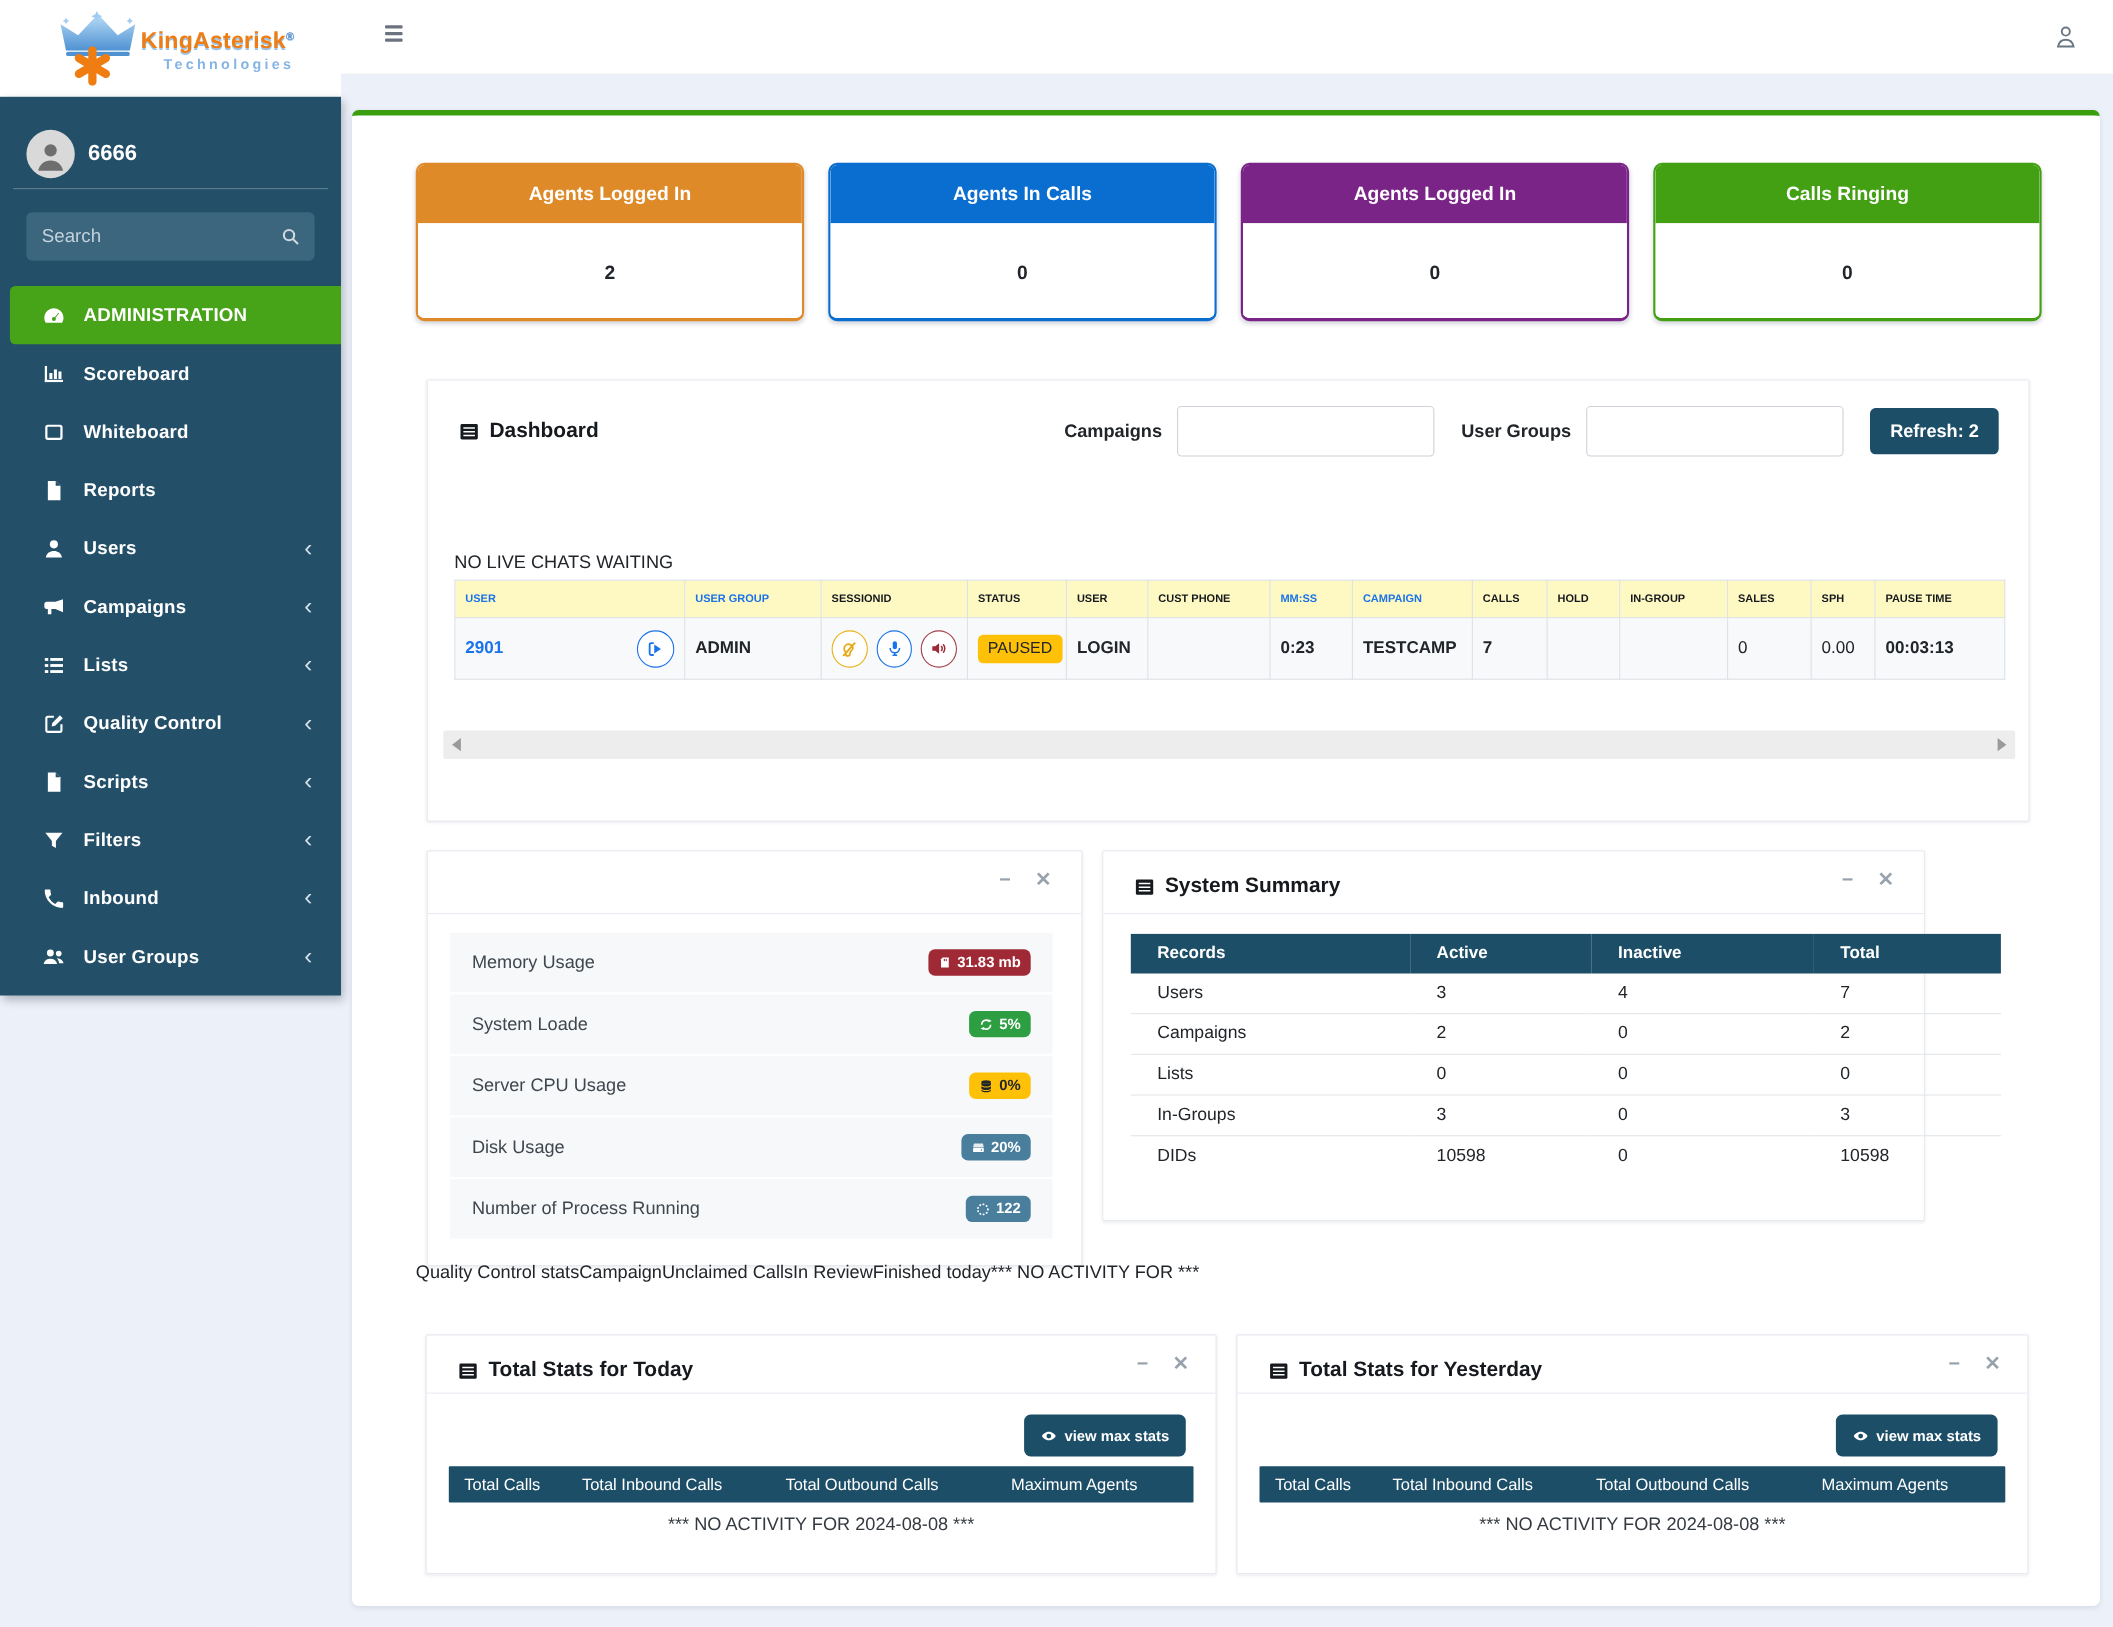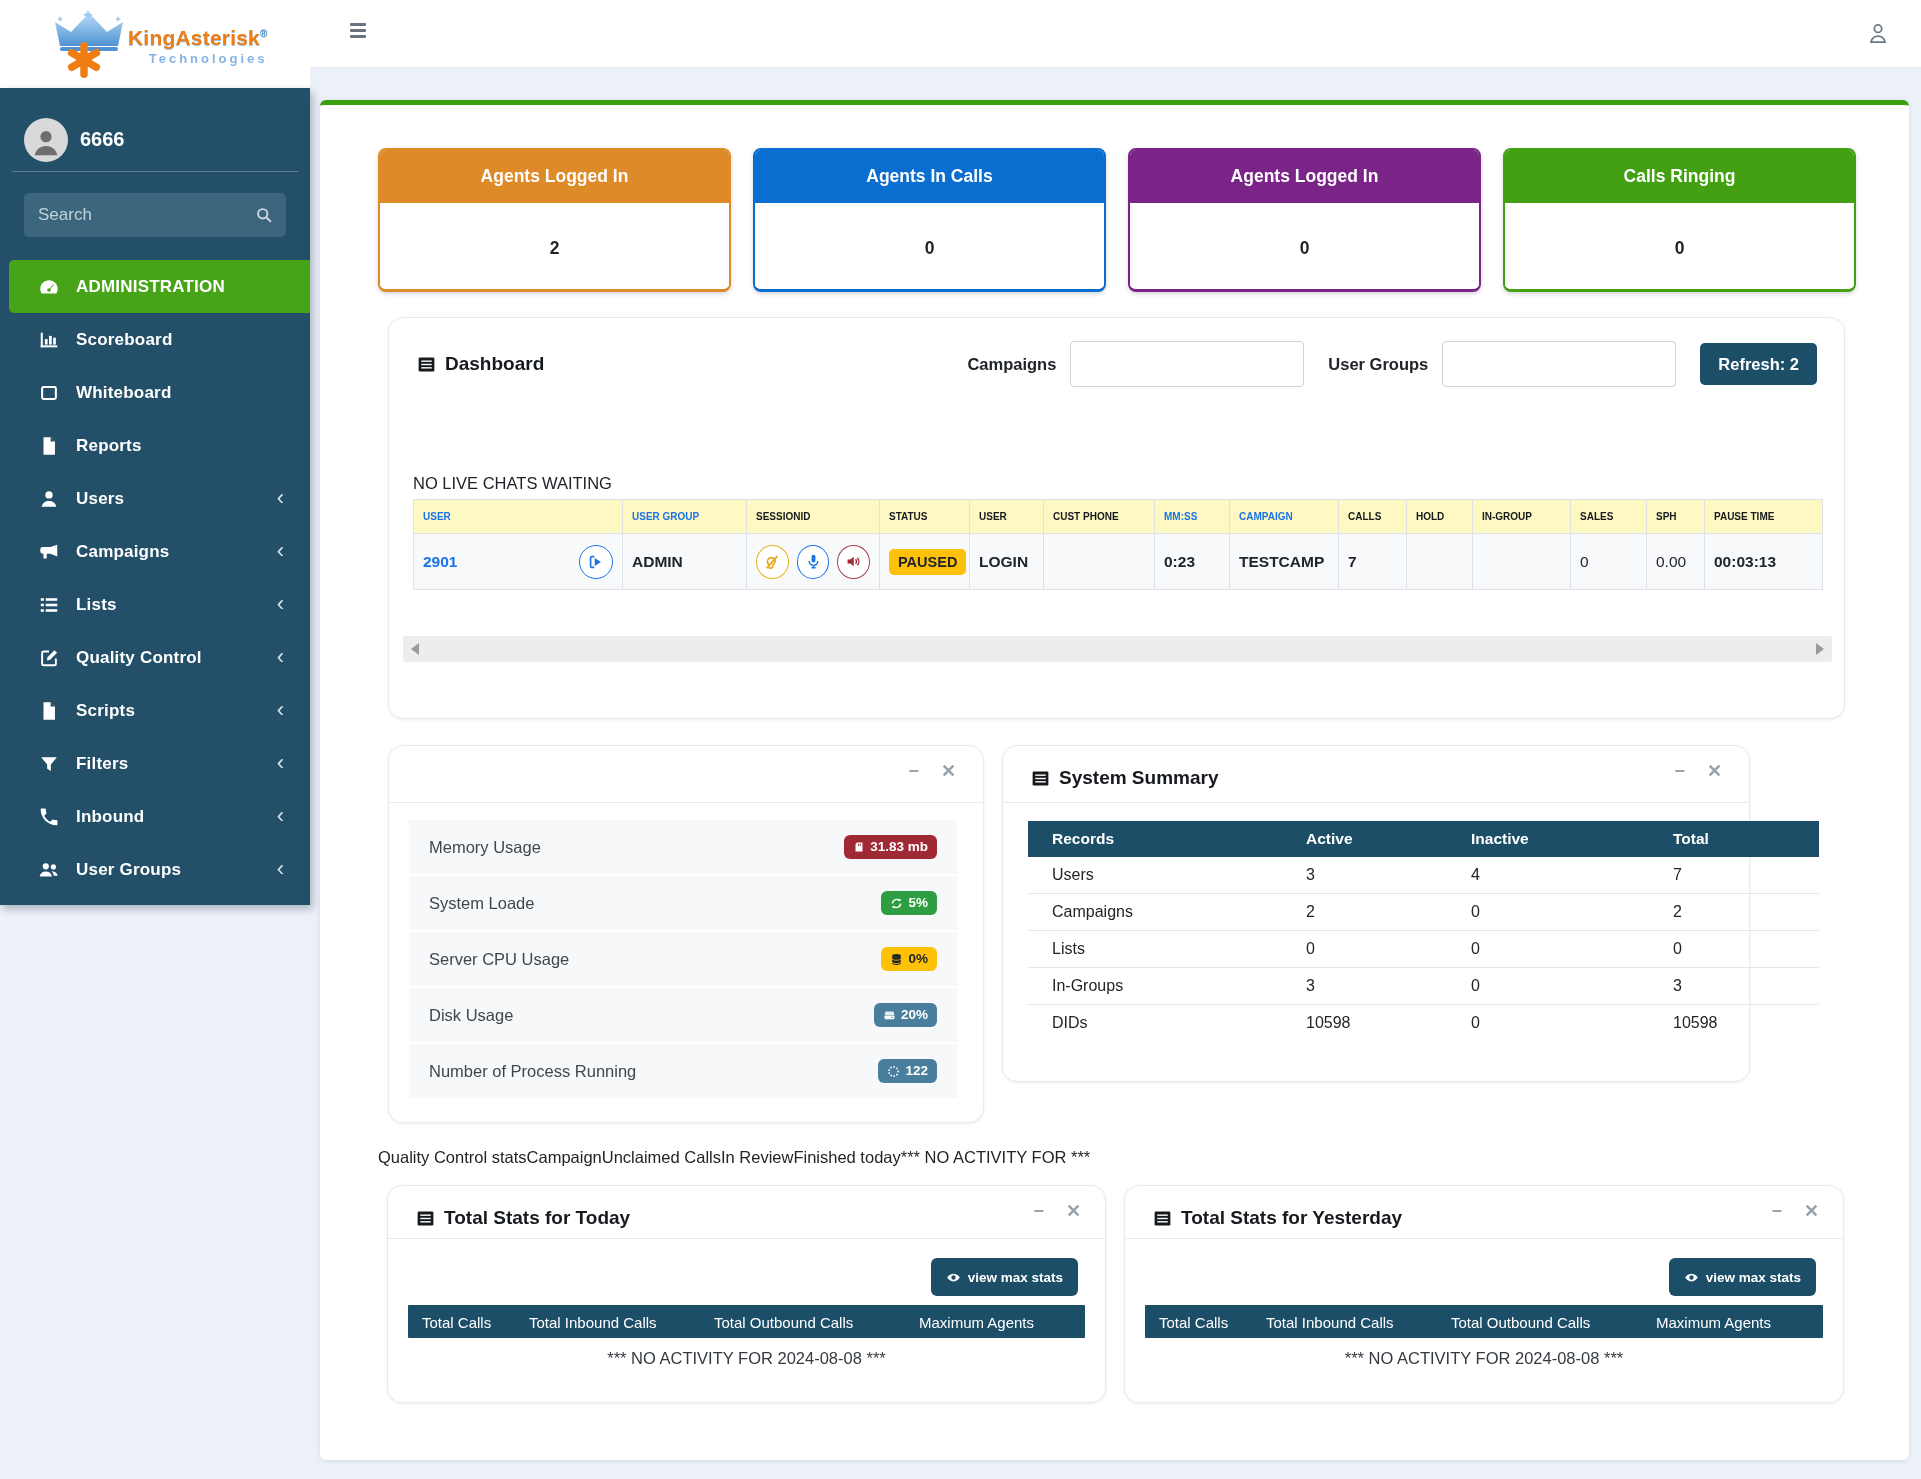--- a/index.html
+++ b/index.html
@@ -63,22 +63,22 @@
   .stat-card .sc-head { height:53px; display:flex; align-items:center; justify-content:center;
     color:#fff; font-size:17.5px; font-weight:700; }
   .stat-card .sc-body { height:91px; display:flex; align-items:center; justify-content:center;
     font-size:17.5px; font-weight:700; color:#212529; background:#fff; }
   .sc-orange { border:2px solid #df8a28; border-bottom-width:3px; } .sc-orange .sc-head { background:#df8a28; }
   .sc-blue   { border:2px solid #0a6ed0; border-bottom-width:3px; } .sc-blue .sc-head { background:#0a6ed0; }
   .sc-purple { border:2px solid #7b2488; border-bottom-width:3px; } .sc-purple .sc-head { background:#7b2488; }
   .sc-green  { border:2px solid #43a013; border-bottom-width:3px; } .sc-green .sc-head { background:#43a013;text-align:center; }
 
   
-  .panel { position:absolute; background:#fff; border:1px solid #e8eaf1; border-radius:15px;
-    box-shadow:0 1px 3px rgba(25,35,65,.08); }
+  .panel { position:absolute; background:#fff; border:1px solid #e8eaf1; border-radius:2px;
+    box-shadow:0 1px 3px rgba(25,35,65,.08);margin-top:28px; }
   .panel-title { display:flex; align-items:center; gap:8px; font-size:19px; font-weight:700; color:#16191d; }
   .panel-title .picon { width:21px; height:21px; color:#16191d; }
   .panel-controls { position:absolute; top:16px; display:flex; gap:22px; }
   .pc-btn { font-size:18px; font-weight:700; color:#98a2ad; cursor:pointer; line-height:1; }
 
   
   .dash-panel { left:68px; top:212px; width:1457px; height:402px; }
   .dash-header { position:absolute; left:27px; right:27px; top:22px; height:48px;
     display:flex; align-items:center; }
   .dash-header .ph-title { flex:none; }
@@ -102,21 +102,21 @@
   .user-cell { display:flex; align-items:center; justify-content:space-between; }
   .user-link { color:#1a73e8; font-weight:700; font-size:15.5px; cursor:pointer; }
   .circle-ic { width:34px; height:34px; border-radius:50%; display:flex; align-items:center;
     justify-content:center; cursor:pointer; background:#fff; }
   .ic-logout { border:1.6px solid #1a73e8; }
   .ic-deaf   { border:1.6px solid #e8b21a; }
   .ic-mic    { border:1.6px solid #1a73e8; }
   .ic-vol    { border:1.6px solid #a3404d; }
   .sess-icons { display:flex; gap:8px; align-items:center; }
   .badge-paused { display:inline-block; background:#ffc107; color:#212529; font-size:14.5px;
-    font-weight:700; padding:5px 9px; border-radius:5px; }
+    font-weight:400; padding:5px 9px; border-radius:5px; }
   .hscroll { position:absolute; left:14px; top:318px; width:1429px; height:26px; background:#ededee;
     border-radius:2px; cursor:pointer; }
   .hs-arrow { position:absolute; top:7px; width:0; height:0; border-style:solid; }
   .hs-left  { left:8px;  border-width:6px 8px 6px 0; border-color:transparent #9a9a9a transparent transparent; }
   .hs-right { right:8px; border-width:6px 0 6px 8px; border-color:transparent transparent transparent #9a9a9a; }
 
   
   .bu-panel { left:68px; top:640px; width:596px; height:378px; }
   .panel-head-row { position:absolute; left:27px; top:16px; right:27px; height:32px; display:flex; align-items:center; }
   .panel-divider { position:absolute; left:0; right:0; top:56px; height:1px; background:#e9ebf2; }

